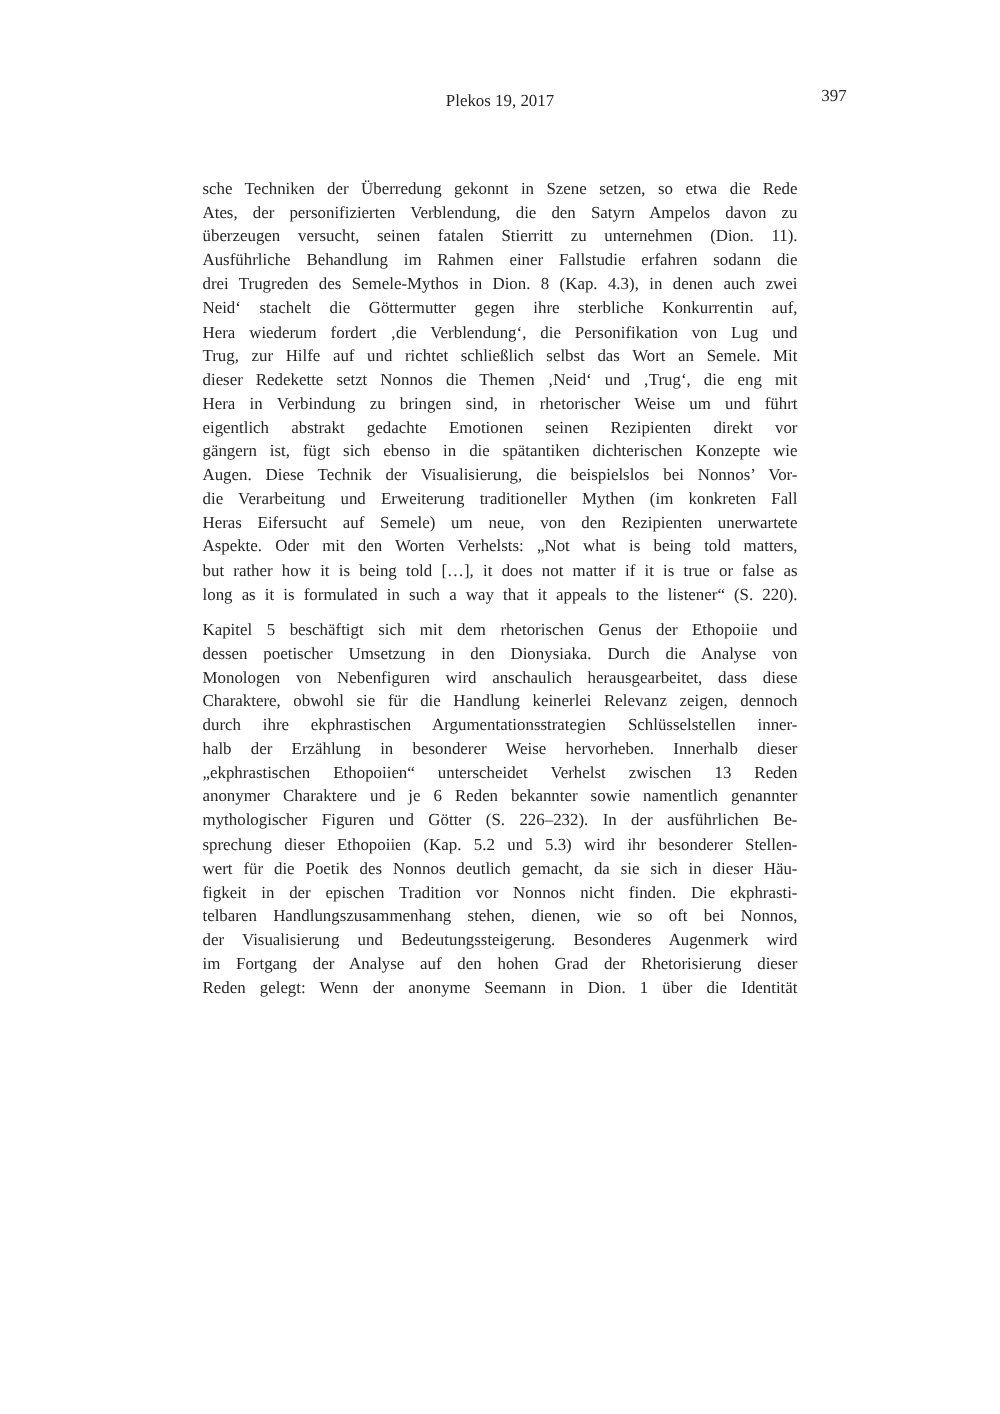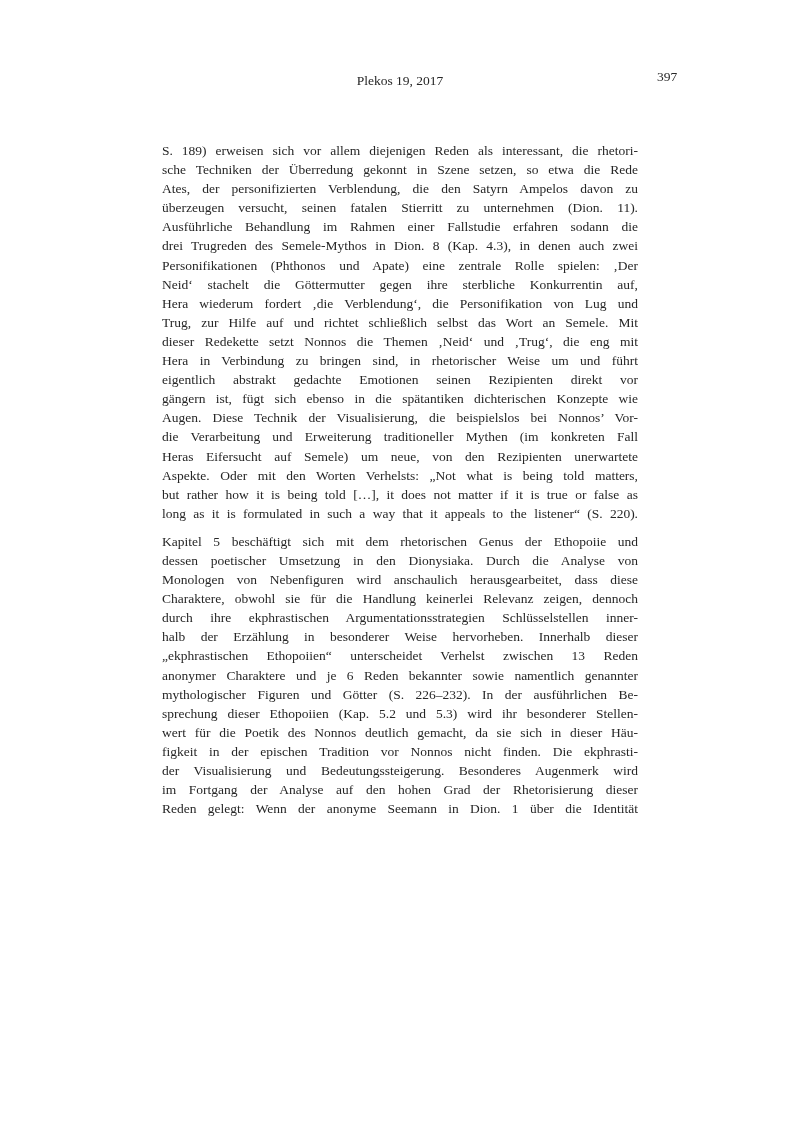--- a/index.html
+++ b/index.html
@@ -57,27 +57,25 @@
 <div class="page">
 
   <div class="running-header">
     <span>Plekos 19, 2017</span>
   </div>
 
   <div class="page-number">397</div>
 
   <div class="content">
     <div class="para">
-        <div class="tline">S. 189) erweisen sich vor allem diejenigen Reden als interessant, die rhetori-</div>
         <div class="tline">sche Techniken der Überredung gekonnt in Szene setzen, so etwa die Rede</div>
         <div class="tline">Ates, der personifizierten Verblendung, die den Satyrn Ampelos davon zu</div>
         <div class="tline">überzeugen versucht, seinen fatalen Stierritt zu unternehmen (Dion. 11).</div>
         <div class="tline">Ausführliche Behandlung im Rahmen einer Fallstudie erfahren sodann die</div>
         <div class="tline">drei Trugreden des Semele-Mythos in Dion. 8 (Kap. 4.3), in denen auch zwei</div>
-        <div class="tline">Personifikationen (Phthonos und Apate) eine zentrale Rolle spielen: ‚Der</div>
         <div class="tline">Neid‘ stachelt die Göttermutter gegen ihre sterbliche Konkurrentin auf,</div>
         <div class="tline">Hera wiederum fordert ‚die Verblendung‘, die Personifikation von Lug und</div>
         <div class="tline">Trug, zur Hilfe auf und richtet schließlich selbst das Wort an Semele. Mit</div>
         <div class="tline">dieser Redekette setzt Nonnos die Themen ‚Neid‘ und ‚Trug‘, die eng mit</div>
         <div class="tline">Hera in Verbindung zu bringen sind, in rhetorischer Weise um und führt</div>
         <div class="tline">eigentlich abstrakt gedachte Emotionen seinen Rezipienten direkt vor</div>
         <div class="tline">gängern ist, fügt sich ebenso in die spätantiken dichterischen Konzepte wie</div>
         <div class="tline">Augen. Diese Technik der Visualisierung, die beispielslos bei Nonnos’ Vor-</div>
         <div class="tline">die Verarbeitung und Erweiterung traditioneller Mythen (im konkreten Fall</div>
         <div class="tline">Heras Eifersucht auf Semele) um neue, von den Rezipienten unerwartete</div>
@@ -91,19 +89,20 @@
         <div class="tline">Monologen von Nebenfiguren wird anschaulich herausgearbeitet, dass diese</div>
         <div class="tline">Charaktere, obwohl sie für die Handlung keinerlei Relevanz zeigen, dennoch</div>
         <div class="tline">durch ihre ekphrastischen Argumentationsstrategien Schlüsselstellen inner-</div>
         <div class="tline">halb der Erzählung in besonderer Weise hervorheben. Innerhalb dieser</div>
         <div class="tline">„ekphrastischen Ethopoiien“ unterscheidet Verhelst zwischen 13 Reden</div>
         <div class="tline">anonymer Charaktere und je 6 Reden bekannter sowie namentlich genannter</div>
         <div class="tline">mythologischer Figuren und Götter (S. 226–232). In der ausführlichen Be-</div>
         <div class="tline">sprechung dieser Ethopoiien (Kap. 5.2 und 5.3) wird ihr besonderer Stellen-</div>
         <div class="tline">wert für die Poetik des Nonnos deutlich gemacht, da sie sich in dieser Häu-</div>
         <div class="tline">figkeit in der epischen Tradition vor Nonnos nicht finden. Die ekphrasti-</div>
+        <div class="tline">telbaren Handlungszusammenhang stehen, dienen, wie so oft bei Nonnos,</div>
         <div class="tline">der Visualisierung und Bedeutungssteigerung. Besonderes Augenmerk wird</div>
         <div class="tline">im Fortgang der Analyse auf den hohen Grad der Rhetorisierung dieser</div>
         <div class="tline">Reden gelegt: Wenn der anonyme Seemann in Dion. 1 über die Identität</div>
       </div>
   </div>
 
 </div>
 
 </body></html>

